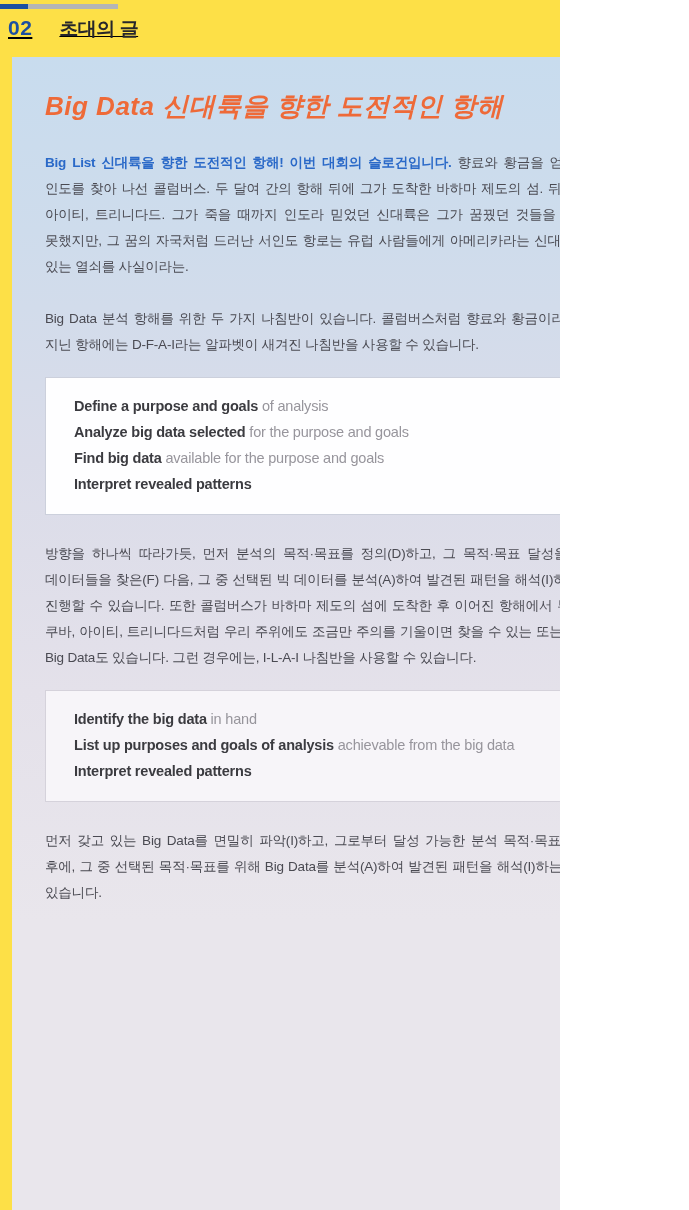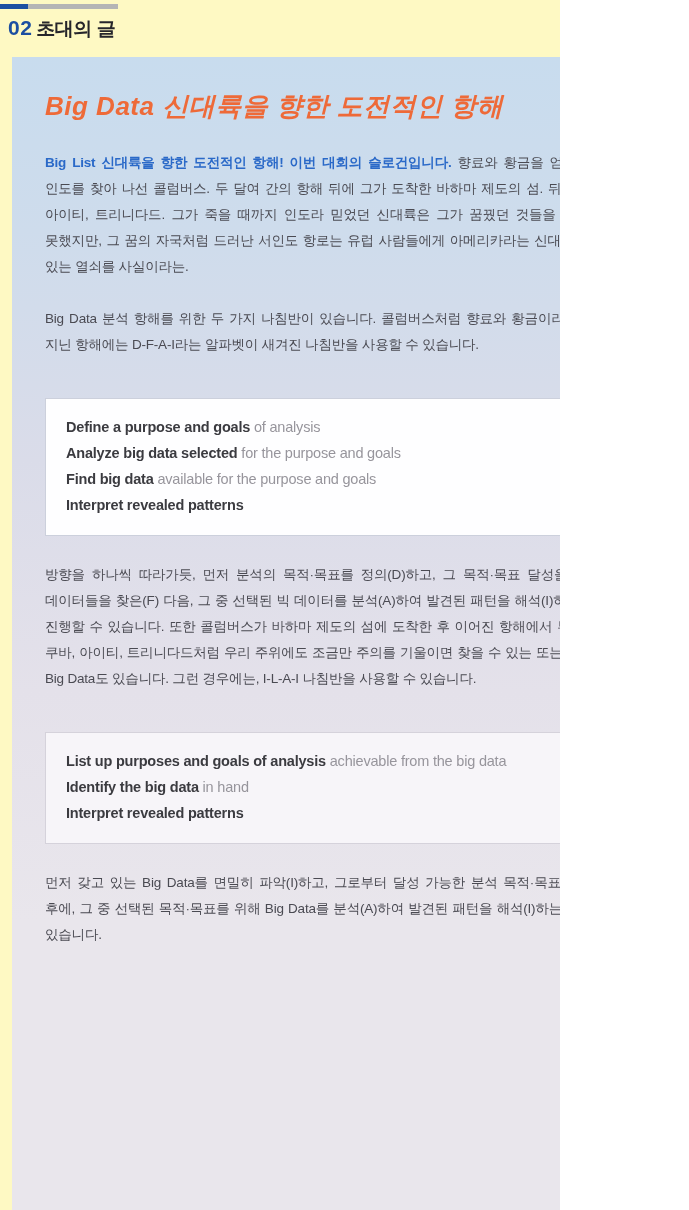--- a/index.html
+++ b/index.html
@@ -5,22 +5,23 @@
   html, body {
     margin: 0;
     padding: 0;
     background: #ffffff;
     font-family: "Liberation Sans", "DejaVu Sans", sans-serif;
   }
   .page {
     position: relative;
     width: 560px;
     height: 1210px;
-    background: #fef9c3;
+    background: #fde047;
     overflow: hidden;
+    text-decoration: underline;
   }
   
   .header {
     position: relative;
     padding-top: 4px;
   }
   .header-bar {
     display: flex;
     height: 5px;
     align-items: stretch;
@@ -35,21 +36,21 @@
   .section-number {
     color: #1c4fa1;
     font-size: 21px;
     font-weight: bold;
     letter-spacing: 0.5px;
   }
   .section-title {
     color: #26262b;
     font-size: 19px;
     font-weight: bold;
-    margin-left: 4px;
+    margin-left: 27px;
     letter-spacing: -0.5px;
   }
   
   .panel {
     position: absolute;
     top: 57px;
     left: 12px;
     width: 689px;
     height: 1153px;
     box-sizing: border-box;
@@ -78,25 +79,25 @@
     line-height: 26px;
     text-align: justify;
     word-break: keep-all;
     letter-spacing: -0.2px;
   }
   .slogan {
     color: #2a69c8;
     font-weight: bold;
   }
   .compass-box {
-    margin-top: 40px;
+    margin-top: 19px;
     box-sizing: border-box;
     border: 1px solid #ccd0dc;
     background: #fefeff;
-    padding: 15px 20px 17px 20px;
+    padding: 15px 20px 17px 28px;
   }
   .compass-box.tinted {
     background: #f7f5f9;
     border-color: #d5d2db;
   }
   .box-line {
     font-size: 14.5px;
     line-height: 26px;
     letter-spacing: -0.2px;
   }
@@ -132,21 +133,21 @@
     <div class="compass-box">
       <div class="box-line"><span class="b">Define a purpose and goals</span><span class="g"> of analysis</span></div>
       <div class="box-line"><span class="b">Analyze big data selected</span><span class="g"> for the purpose and goals</span></div>
       <div class="box-line"><span class="b">Find big data</span><span class="g"> available for the purpose and goals</span></div>
       <div class="box-line"><span class="b">Interpret revealed patterns</span><span class="g"></span></div>
     </div>
 
     <p class="para">방향을 하나씩 따라가듯, 먼저 분석의 목적·목표를 정의(D)하고, 그 목적·목표 달성을 위해 가용한 빅 데이터들을 찾은(F) 다음, 그 중 선택된 빅 데이터를 분석(A)하여 발견된 패턴을 해석(I)하는 순서로 분석을 진행할 수 있습니다. 또한 콜럼버스가 바하마 제도의 섬에 도착한 후 이어진 항해에서 부수적으로 발견한 쿠바, 아이티, 트리니다드처럼 우리 주위에도 조금만 주의를 기울이면 찾을 수 있는 또는 이미 수중에 있는 Big Data도 있습니다. 그런 경우에는, I-L-A-I 나침반을 사용할 수 있습니다.</p>
 
     <div class="compass-box tinted">
+      <div class="box-line"><span class="b">Identify the big data</span><span class="g"> in hand</span></div>
       <div class="box-line"><span class="b">List up purposes and goals of analysis</span><span class="g"> achievable from the big data</span></div>
-      <div class="box-line"><span class="b">Identify the big data</span><span class="g"> in hand</span></div>
       <div class="box-line"><span class="b">Interpret revealed patterns</span><span class="g"></span></div>
     </div>
 
     <p class="para">먼저 갖고 있는 Big Data를 면밀히 파악(I)하고, 그로부터 달성 가능한 분석 목적·목표의 목록(L)을 만든 후에, 그 중 선택된 목적·목표를 위해 Big Data를 분석(A)하여 발견된 패턴을 해석(I)하는 순서로 진행할 수 있습니다.</p>
 
   </div>
 </div>
 
 </body></html>

